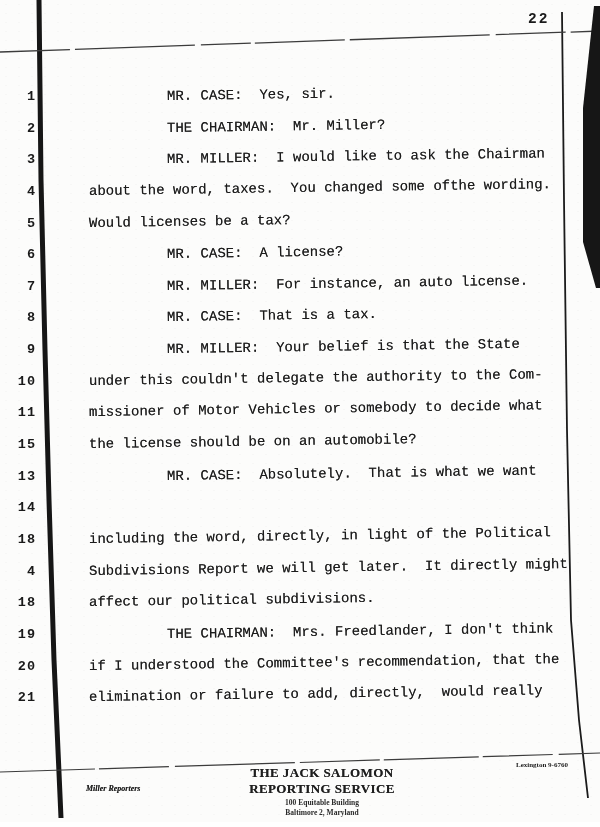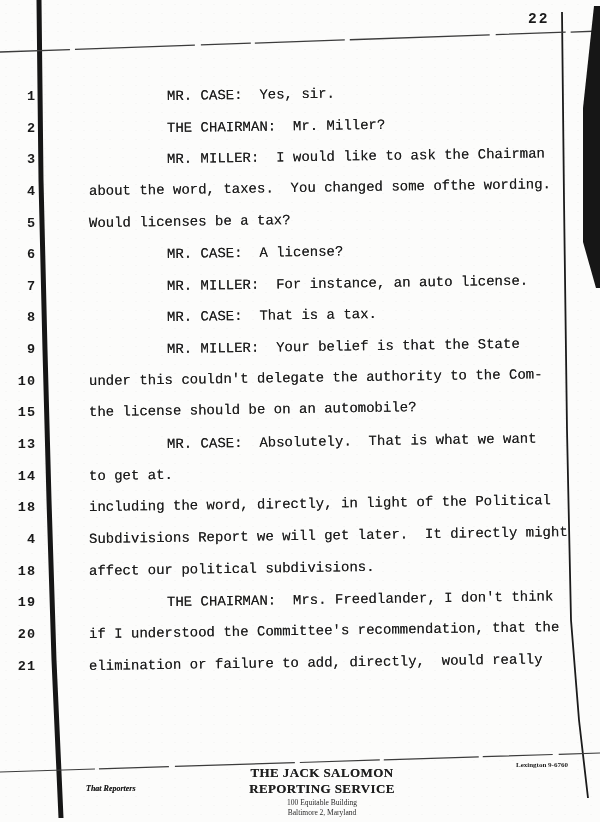--- a/index.html
+++ b/index.html
@@ -81,21 +81,21 @@
     text-align: center;
     font-family: "Liberation Serif", serif;
     color: #1e1e1e;
   }
   .f-title {
     font-size: 13px;
     font-weight: bold;
     letter-spacing: 0.4px;
     text-shadow: 0 0 0.6px rgba(30,30,30,0.7);
   }
-  .f-addr { font-size: 7.5px; font-weight: normal; margin-top: 1px; color: #2a2a2a; }
+  .f-addr { font-size: 7.5px; font-weight: bold; margin-top: 1px; color: #2a2a2a; }
   .f-right {
     position: absolute;
     left: 516px;
     top: 761px;
     font-family: "Liberation Serif", serif;
     font-weight: bold;
     font-size: 7px;
     color: #222;
   }
 </style>
@@ -141,30 +141,33 @@
       </div>
       <div class="row">
         <span class="num">9</span>
         <span class="txt speaker">MR. MILLER:  Your belief is that the State</span>
       </div>
       <div class="row">
         <span class="num">10</span>
         <span class="txt">under this couldn't delegate the authority to the Com-</span>
       </div>
       <div class="row">
+        <span class="num">11</span>
+        <span class="txt">missioner of Motor Vehicles or somebody to decide what</span>
+      </div>
+      <div class="row">
         <span class="num">15</span>
         <span class="txt">the license should be on an automobile?</span>
       </div>
       <div class="row">
         <span class="num">13</span>
         <span class="txt speaker">MR. CASE:  Absolutely.  That is what we want</span>
       </div>
       <div class="row">
         <span class="num">14</span>
-        <span class="txt">to get at.</span>
       </div>
       <div class="row">
         <span class="num">18</span>
         <span class="txt">including the word, directly, in light of the Political</span>
       </div>
       <div class="row">
         <span class="num">4</span>
         <span class="txt">Subdivisions Report we will get later.  It directly might</span>
       </div>
       <div class="row">
@@ -179,21 +182,21 @@
         <span class="num">20</span>
         <span class="txt">if I understood the Committee's recommendation, that the</span>
       </div>
       <div class="row">
         <span class="num">21</span>
         <span class="txt">elimination or failure to add, directly,  would really</span>
       </div>
     </div>
 
   <div class="footer">
-    <div class="f-left">That Reporters</div>
+    <div class="f-left">Miller Reporters</div>
     <div class="f-center">
       <div class="f-title">THE JACK SALOMON REPORTING SERVICE</div>
       <div class="f-addr">100 Equitable Building</div>
       <div class="f-addr">Baltimore 2, Maryland</div>
     </div>
     <div class="f-right">Lexington 9-6760</div>
   </div>
 
   <svg class="artifacts" viewBox="0 0 600 827" xmlns="http://www.w3.org/2000/svg">
 

